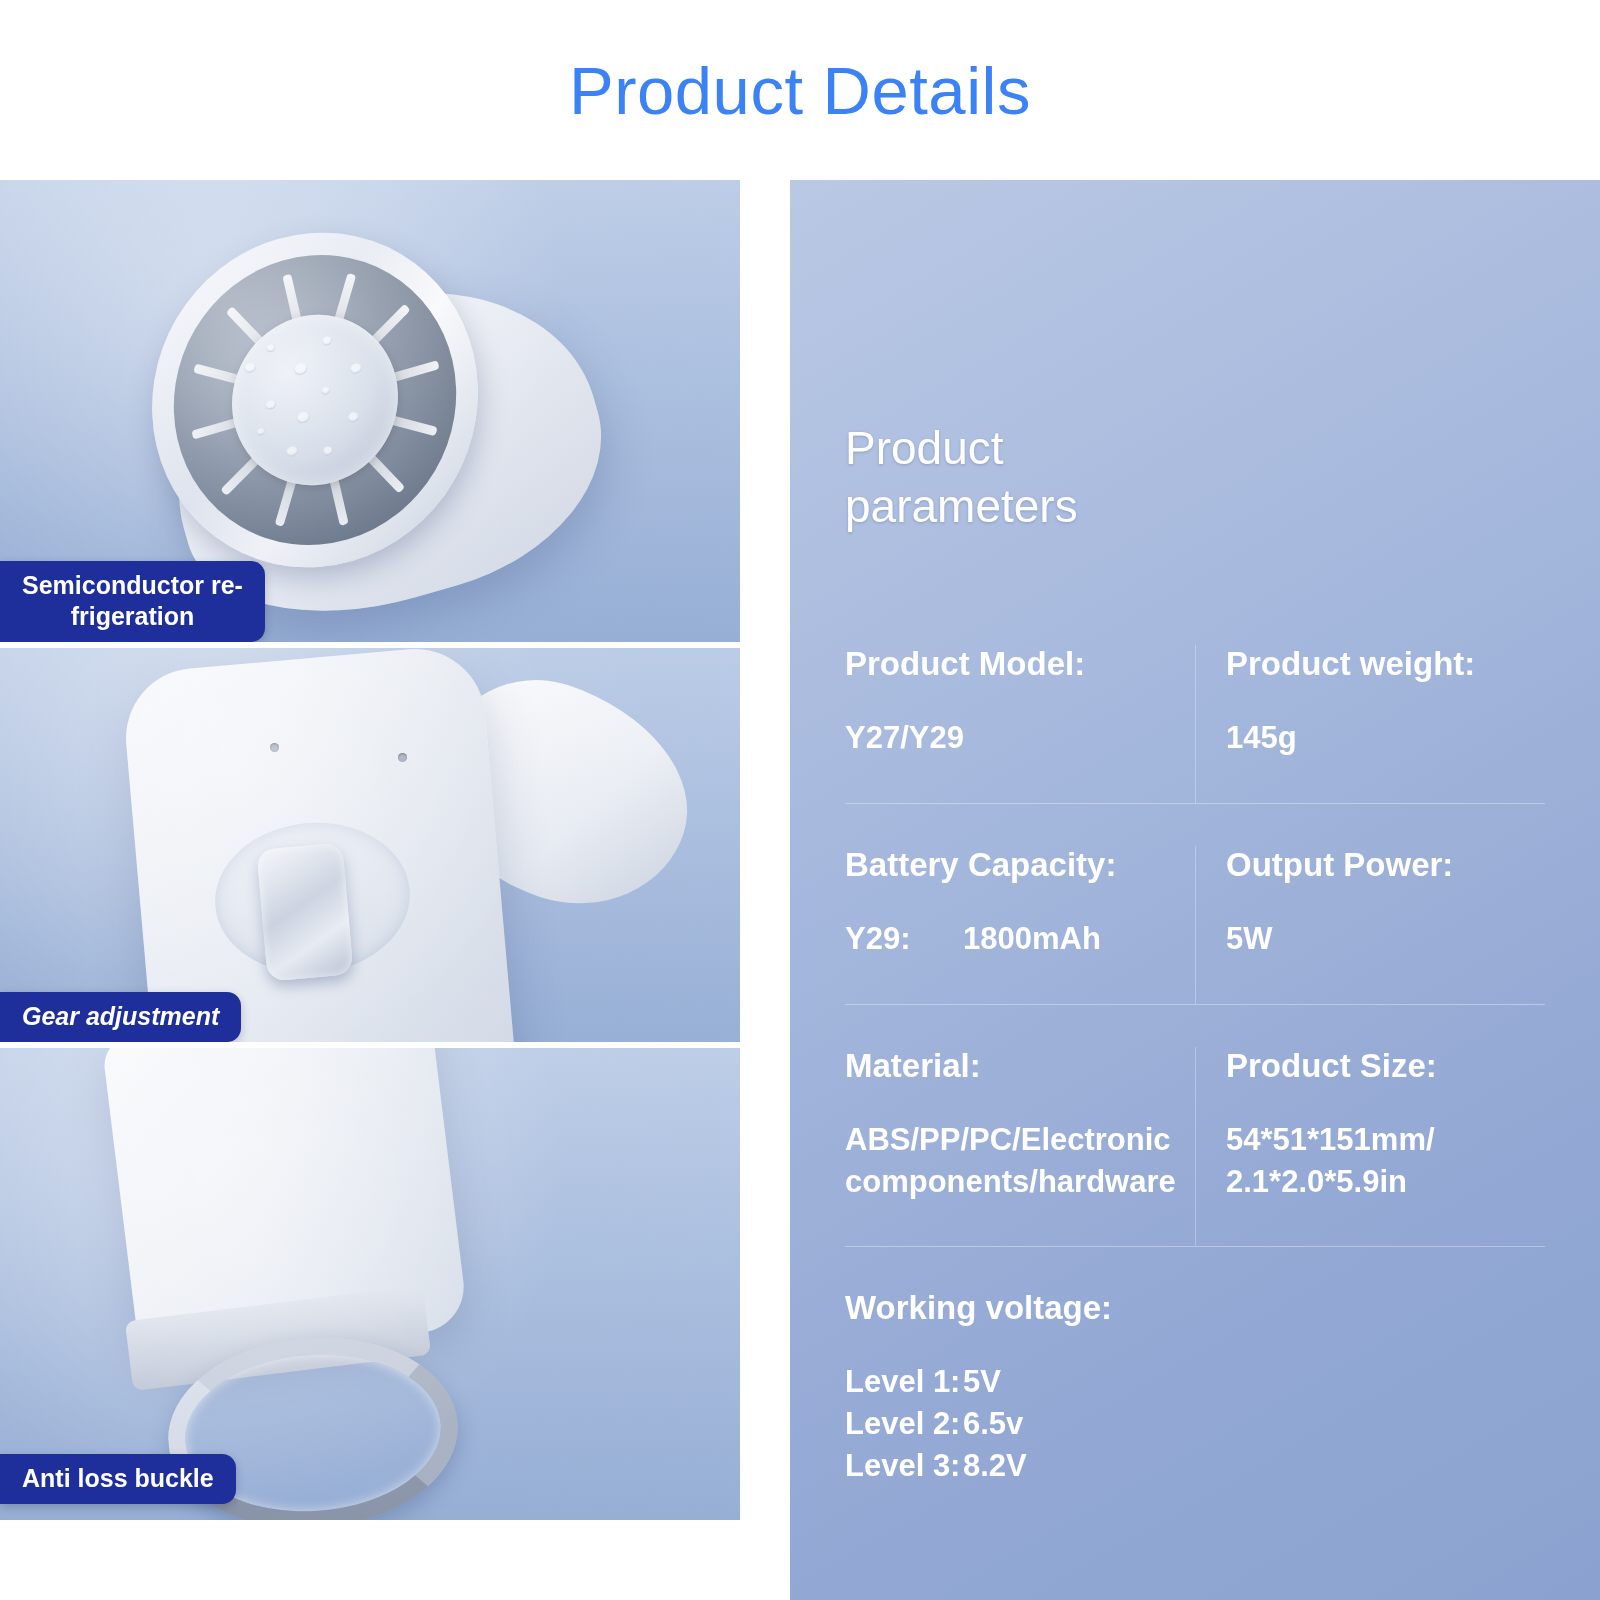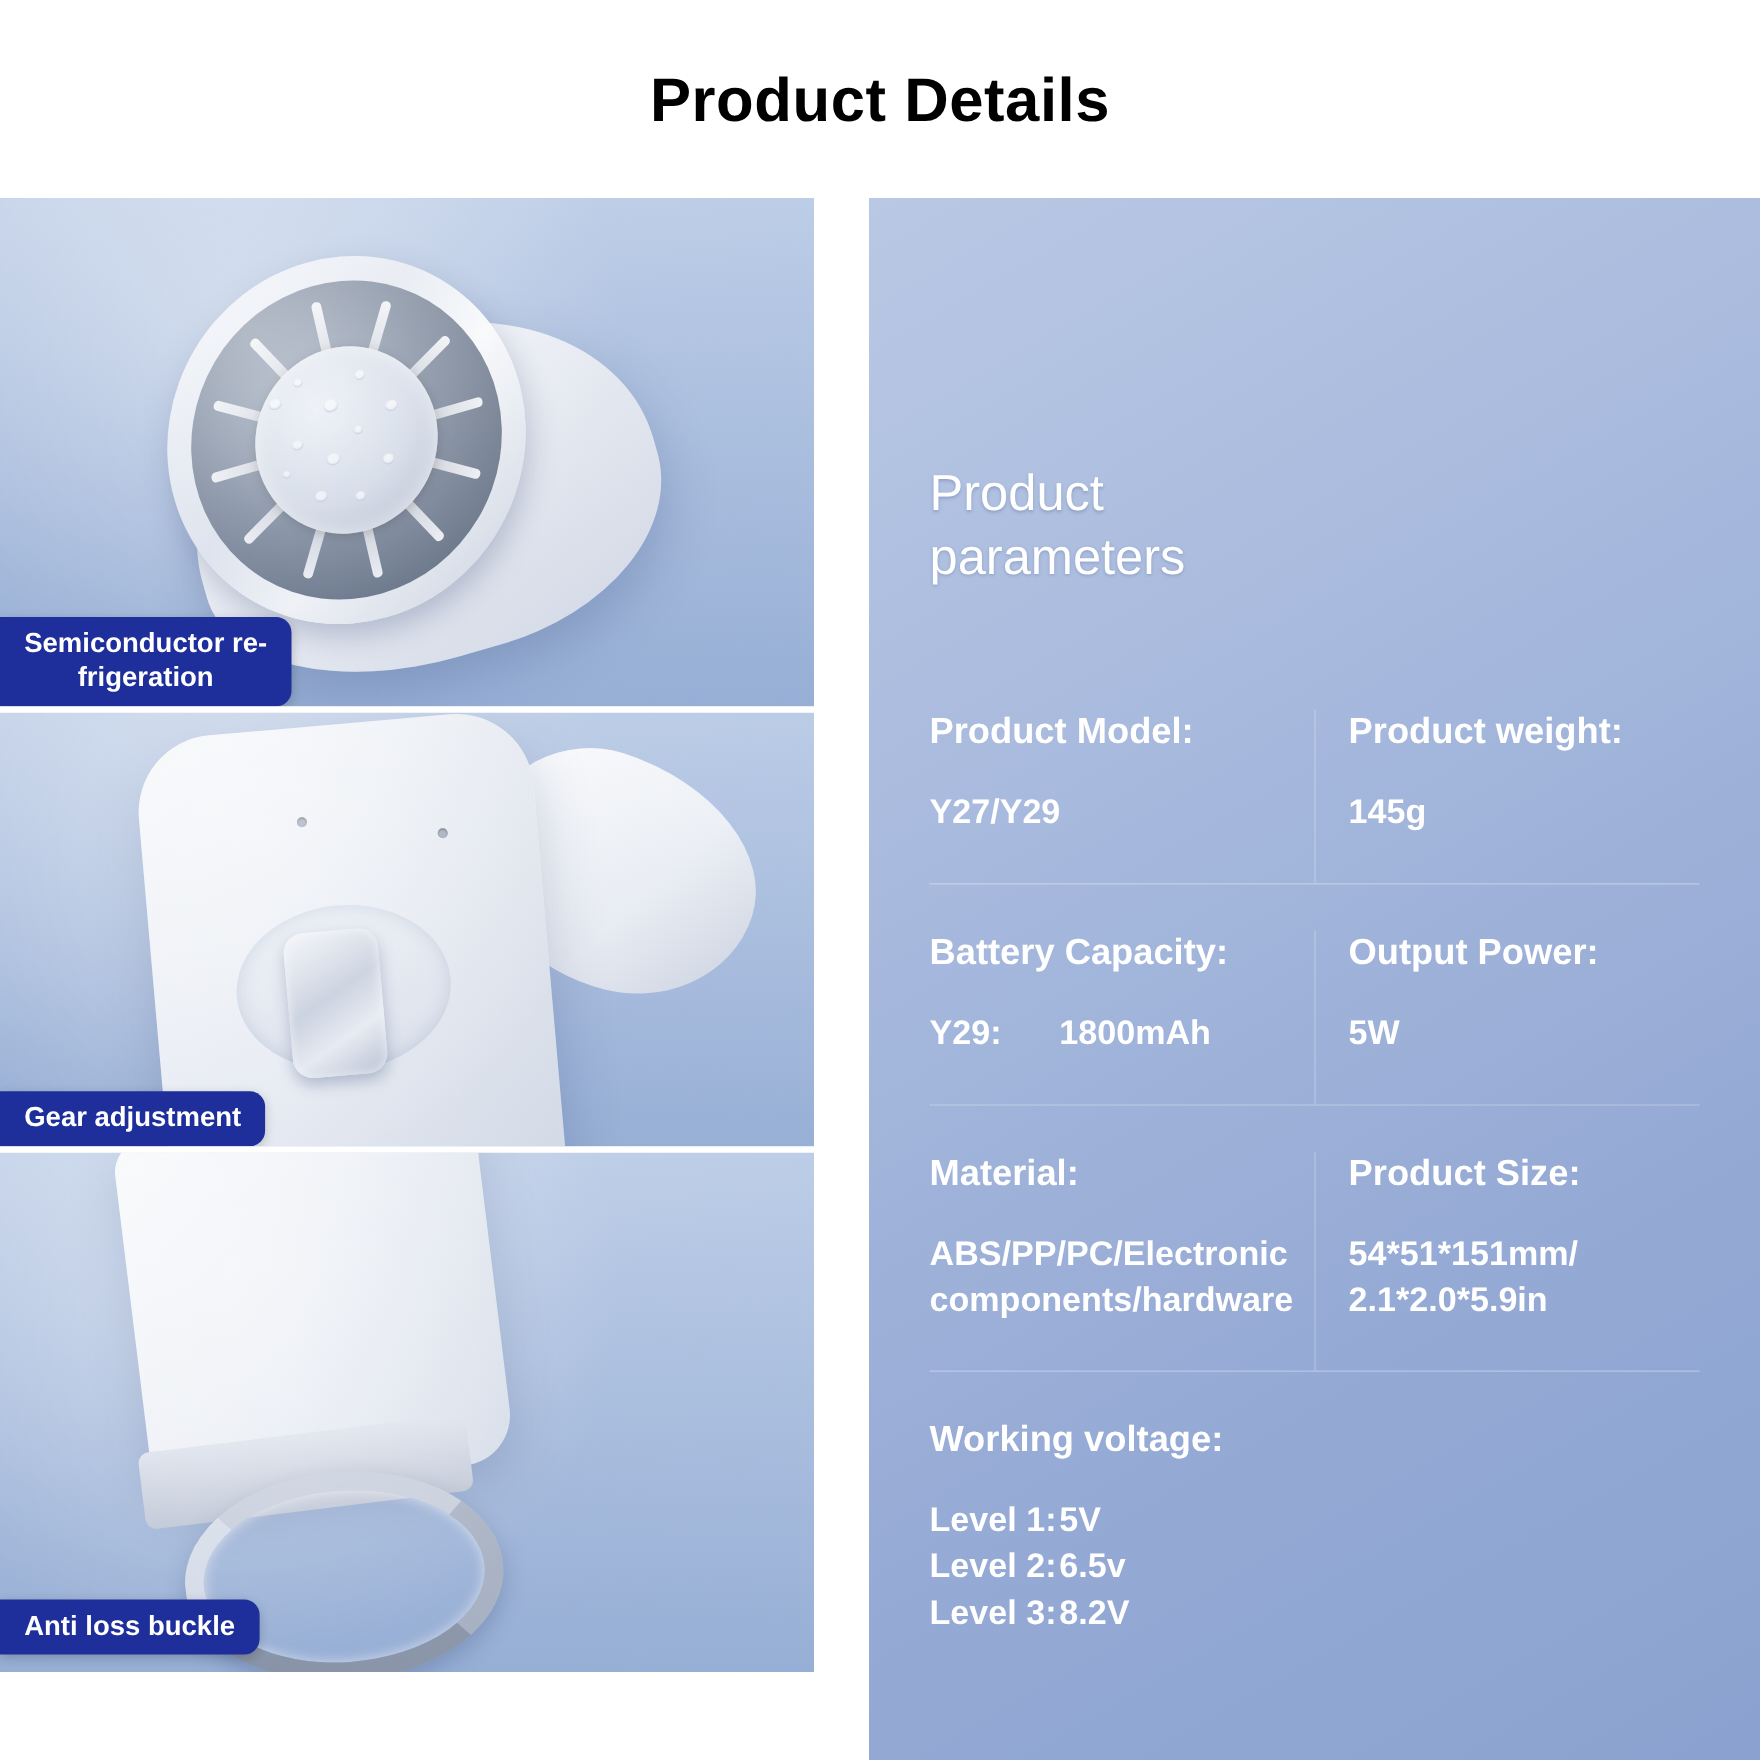--- a/index.html
+++ b/index.html
@@ -13,23 +13,23 @@
 
   
   .header {
     height: 180px;
     display: flex;
     align-items: center;
     justify-content: center;
     background: #ffffff;
   }
   .header-title {
-    font-size: 56px;
-    font-weight: bold;
-    color: #000000;
+    font-size: 67px;
+    font-weight: normal;
+    color: #3b82f6;
     letter-spacing: 0.5px;
   }
 
   
   .body {
     position: absolute;
     top: 180px; left: 0;
     width: 1600px; height: 1420px;
     display: flex;
     gap: 50px;
@@ -45,21 +45,21 @@
     gap: 6px;
   }
 
   .photo {
     position: relative;
     width: 740px;
     overflow: hidden;
     background: linear-gradient(160deg, #c3d2ea 0%, #aabfe0 45%, #97b0d8 100%);
   }
   .photo.p1 { height: 462px; }
-  .photo.p2 { height: 394px; }
+  .photo.p2 { height: 394px; font-style: italic; }
   .photo.p3 { height: 472px; }
 
   
   .photo::after {
     content: "";
     position: absolute; inset: 0;
     background: radial-gradient(circle at 30% 25%, rgba(255,255,255,0.38) 0%, rgba(255,255,255,0) 55%),
                 linear-gradient(200deg, rgba(255,255,255,0.18) 0%, rgba(60,90,150,0.12) 100%);
     pointer-events: none;
   }

